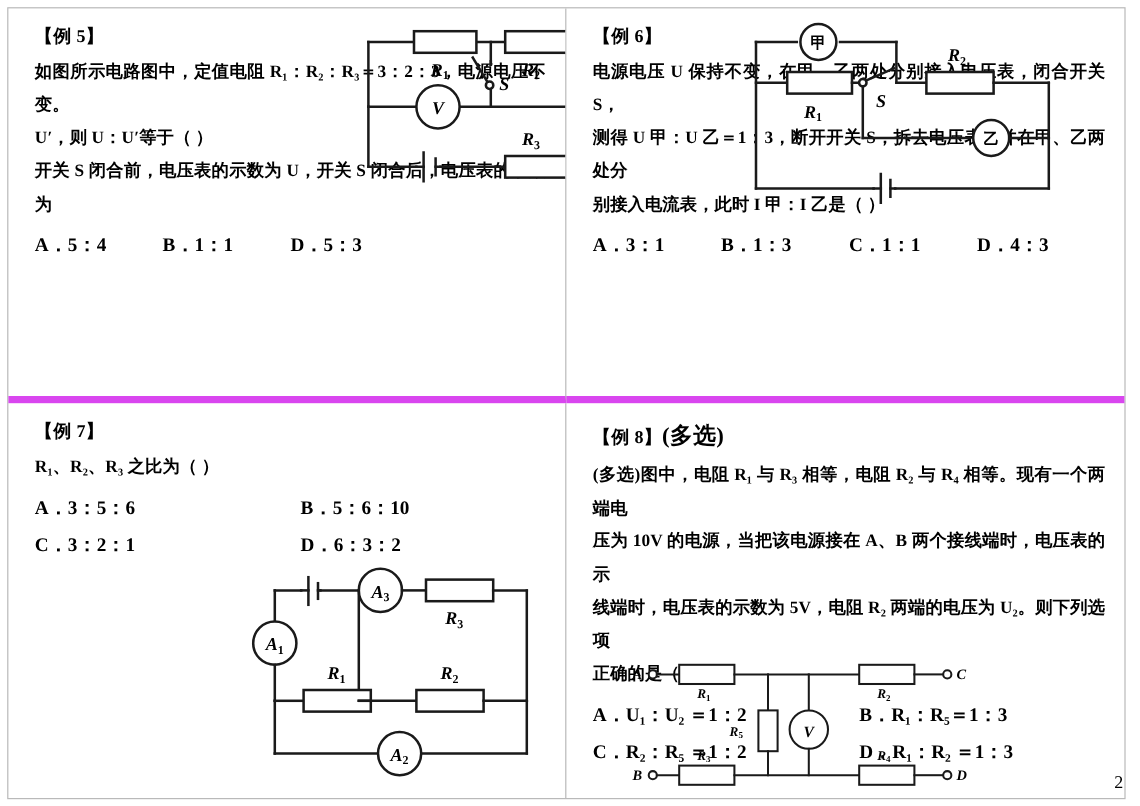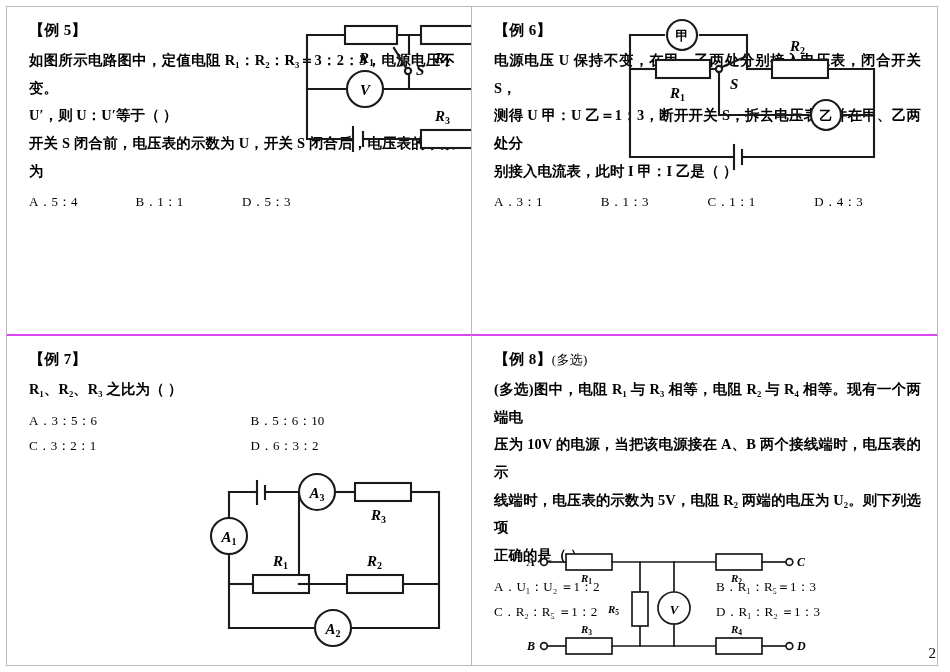--- a/index.html
+++ b/index.html
@@ -20,51 +20,51 @@
     left: 6px; top: 6px;
     width: 932px; height: 660px;
     border: 1px solid #b9b9b9;
     display: grid;
     grid-template-columns: 1fr 1fr;
     grid-template-rows: 1fr 1fr;
   }
   .cell {
     position: relative;
     border-right: 1px solid #b9b9b9;
-    border-bottom: 2px solid #d946ef;
+    border-bottom: 6px solid #d946ef;
     padding: 14px 16px 6px 22px;
     overflow: hidden;
   }
   .cell.c2, .cell.c4 { border-right: none; }
   .cell.c3, .cell.c4 { border-bottom: none; }
 
   .ex-title {
     font-weight: bold;
     font-size: 15px;
     letter-spacing: 0.3px;
     margin-bottom: 7px;
     color: #000;
   }
   .ex-title .multi {
-    font-size: 13px;
-    font-weight: normal;
+    font-size: 19px;
+    font-weight: bold;
     text-align: right;
   }
   .body-text {
     font-size: 14.4px;
     font-weight: bold;
     line-height: 1.92;
     text-align: justify;
     color: #000;
     letter-spacing: 0.1px;
   }
   .opts {
     margin-top: 4px;
-    font-size: 13px;
-    font-weight: normal;
+    font-size: 16px;
+    font-weight: bold;
     color: #000;
   }
   .opts-row { display: flex; line-height: 1.95; }
   .opt { white-space: nowrap; }
   
   .opts.four .opt { flex: 0 0 25%; }
   .opts.four .opt:last-child { padding-right: 8px; flex: 1; }
   
   .opts.two .opt { flex: 0 0 52%; }
   .opts.two .opt:last-child { flex: 1; }

